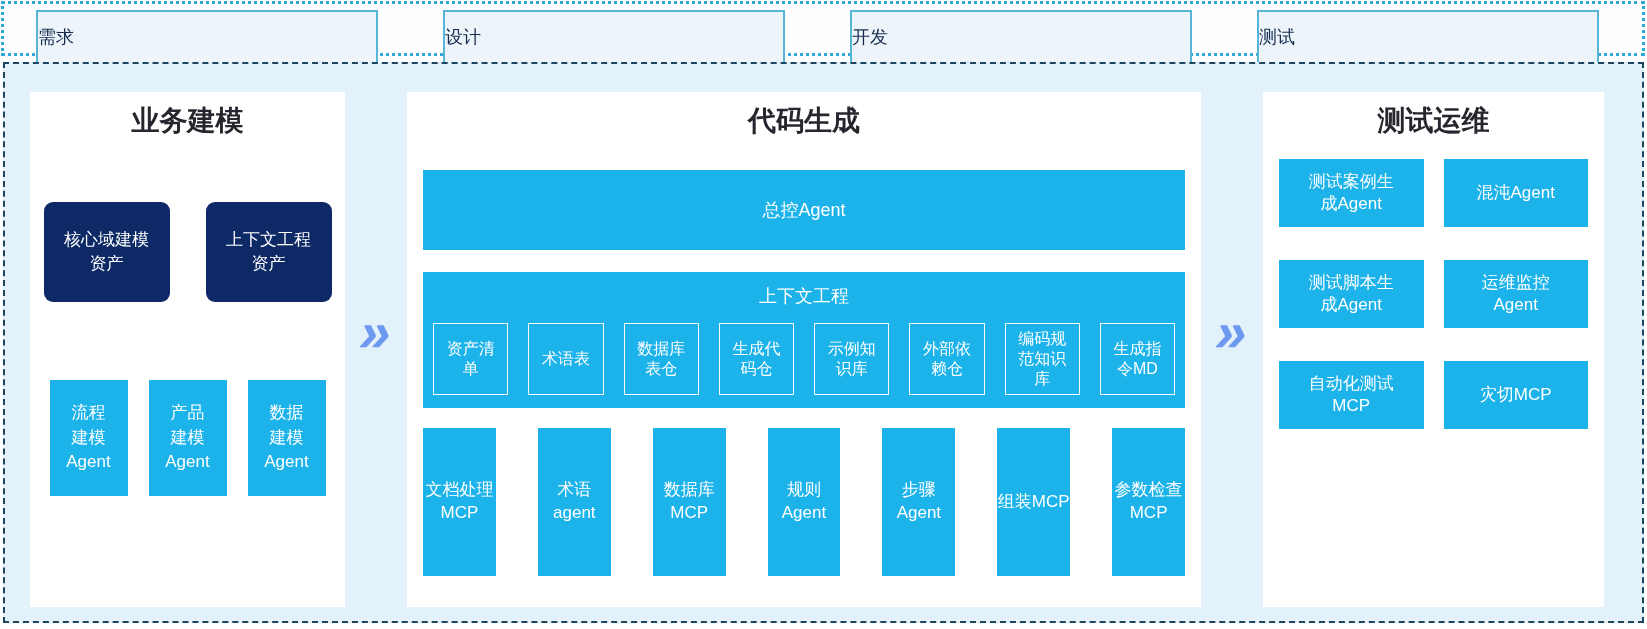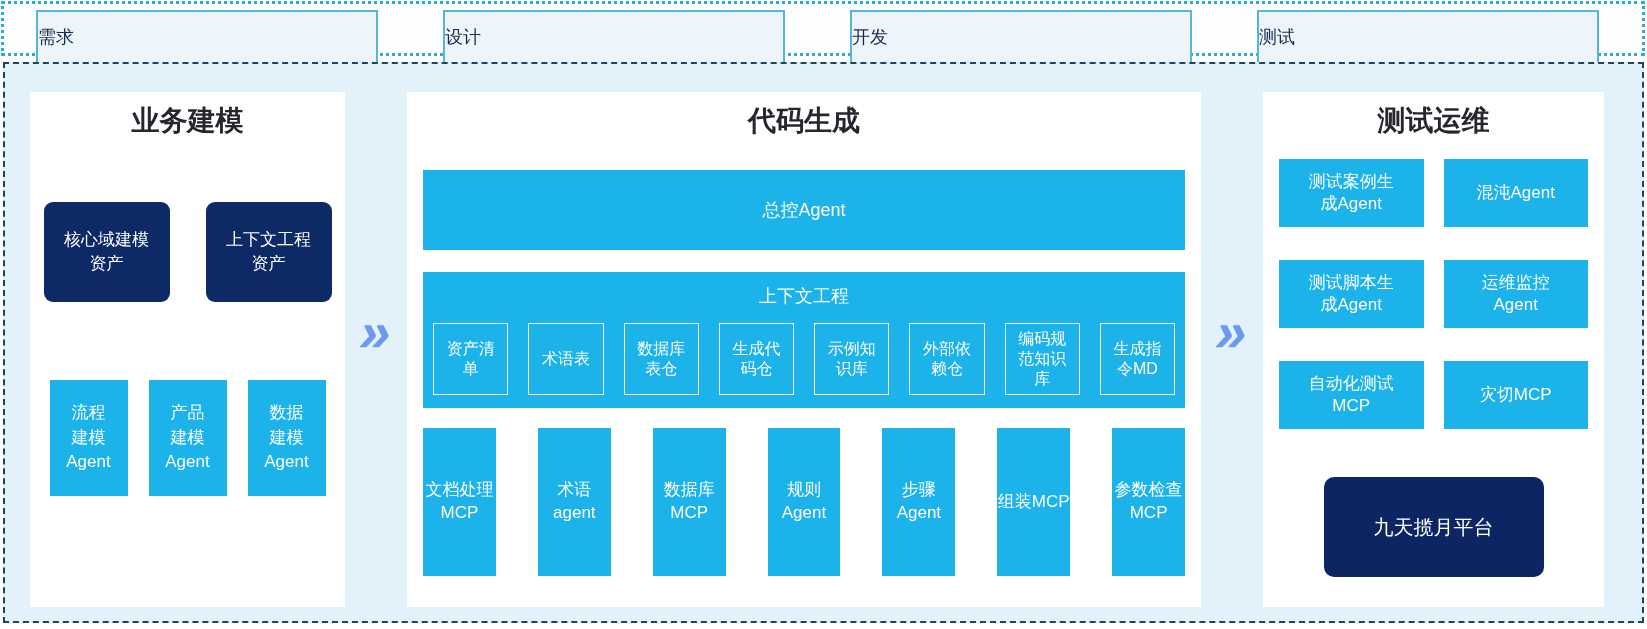--- a/index.html
+++ b/index.html
@@ -215,16 +215,15 @@
 成Agent</div>
       <div class="grid-box">混沌Agent</div>
       <div class="grid-box">测试脚本生
 成Agent</div>
       <div class="grid-box">运维监控
 Agent</div>
       <div class="grid-box">自动化测试
 MCP</div>
       <div class="grid-box">灾切MCP</div>
     </div>
-    <div class="platform-box">九天揽月平台</div>
   </div>
 
 </div>
 
 </body></html>

